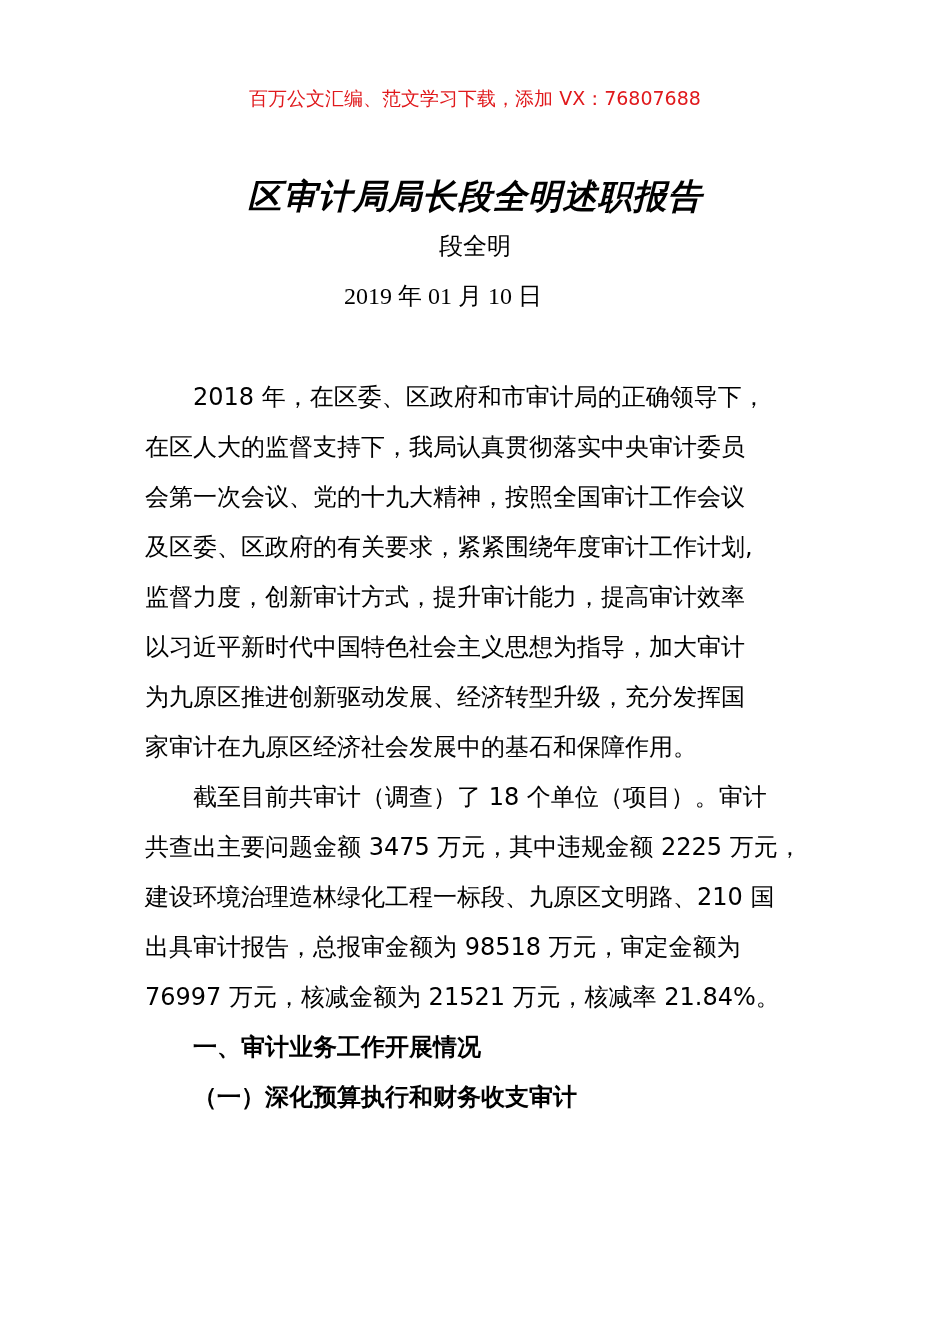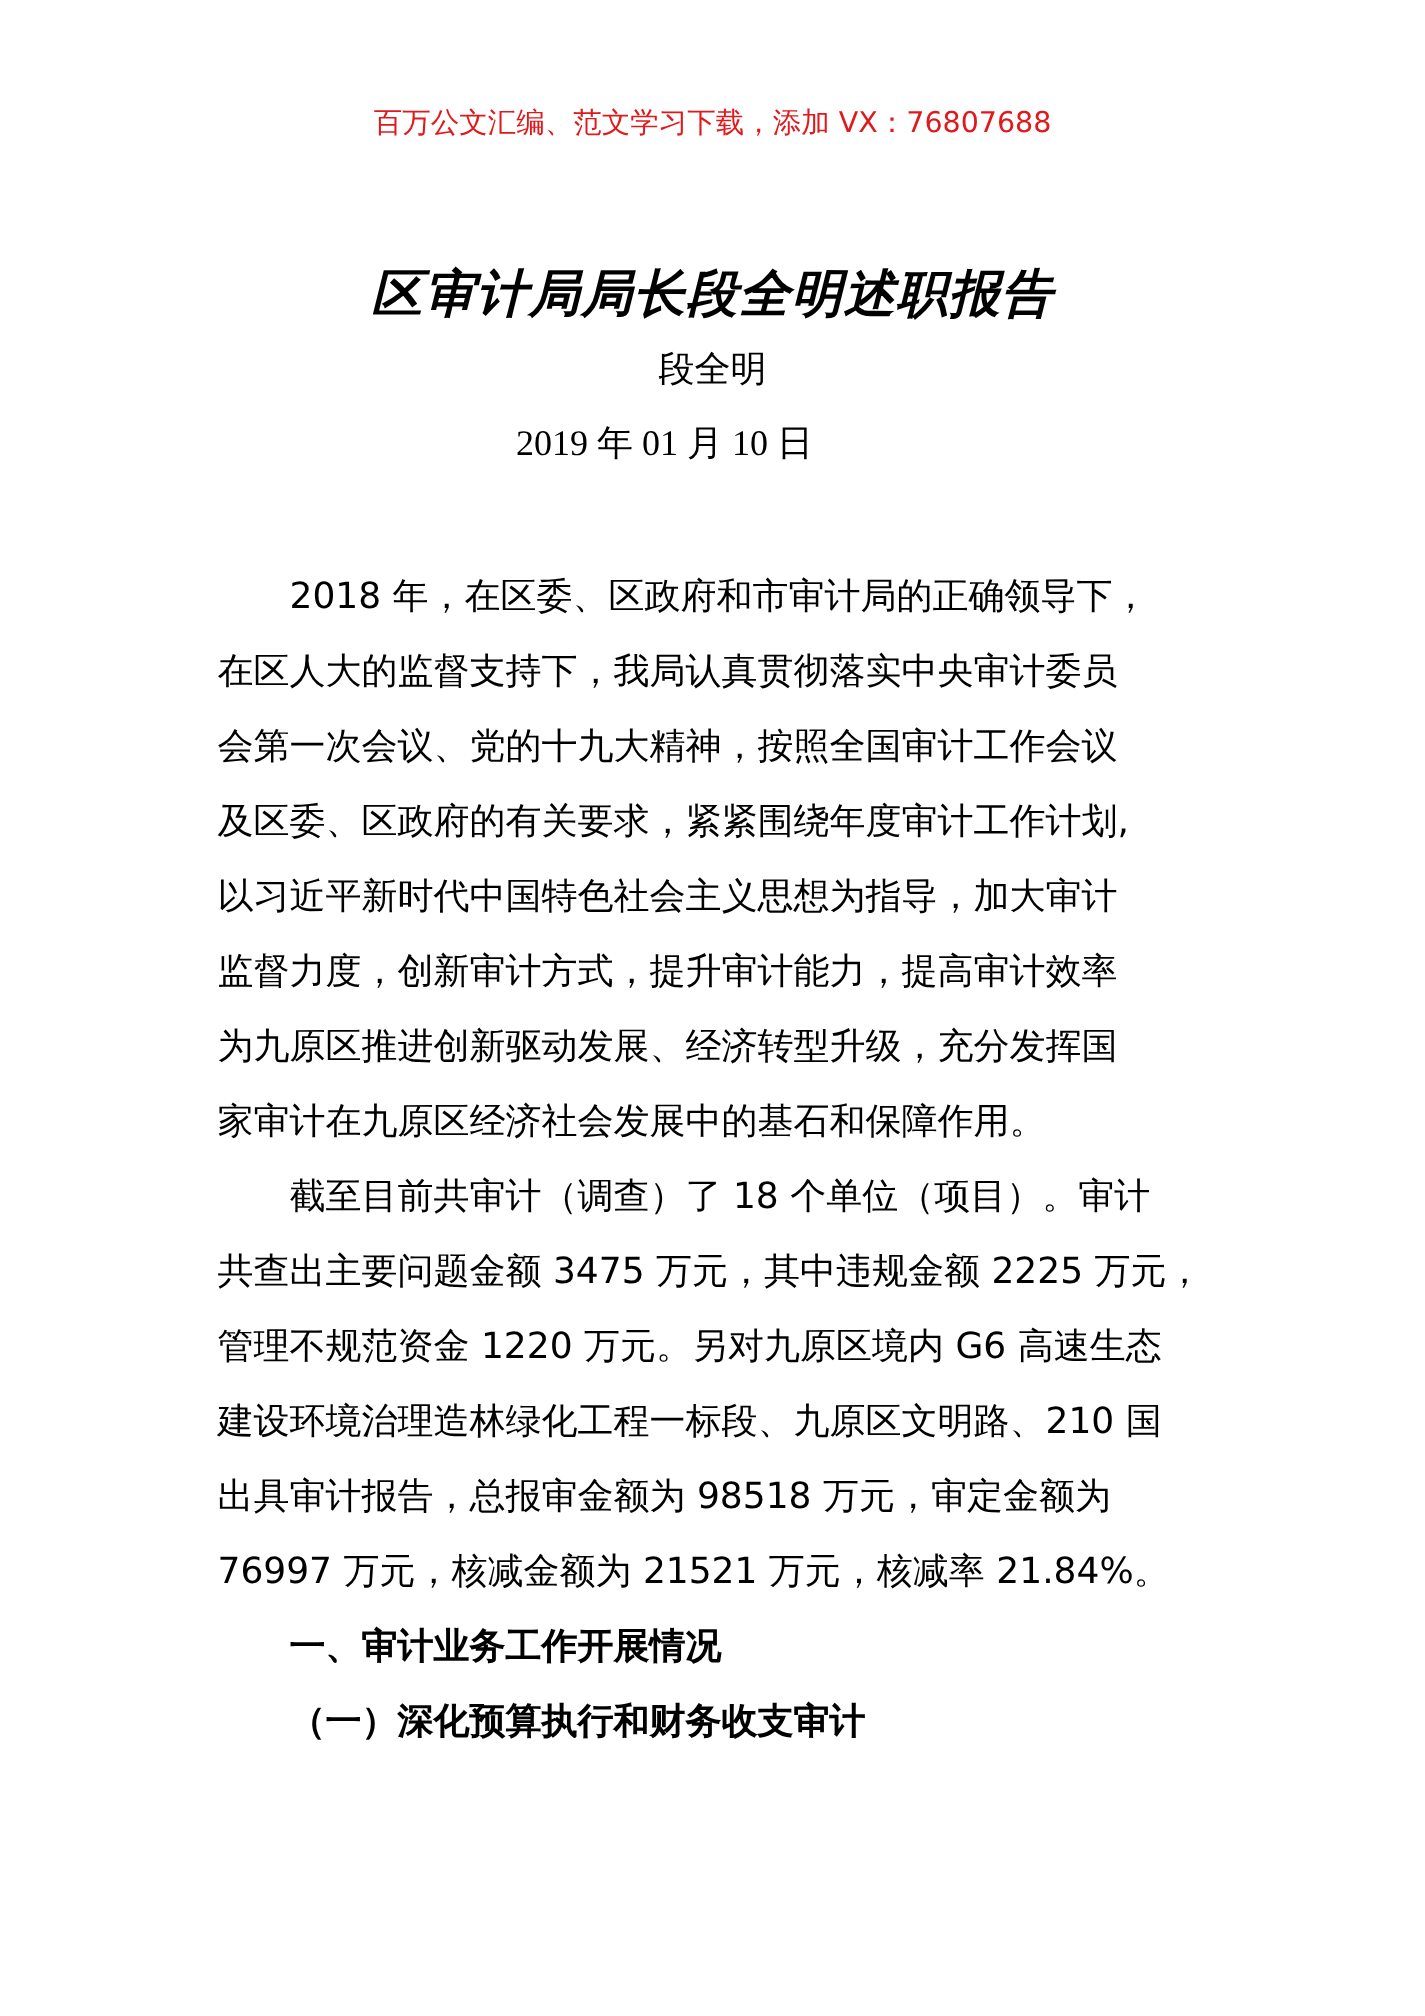--- a/index.html
+++ b/index.html
@@ -16,21 +16,21 @@
     }
     .page {
       position: absolute;
       left: 0; top: 0;
       width: 950px;
       height: 1344px;
     }
     .watermark {
       position: absolute;
       left: 0; width: 950px;
-      top: 68px;
+      top: 84px;
       text-align: center;
       font-family: "DejaVu Sans", "Liberation Sans", sans-serif;
       font-size: 19px;
       color: #e0191c;
       letter-spacing: 0px;
       line-height: 28px;
     }
     .title {
       position: absolute;
       left: 0; width: 950px;
@@ -97,29 +97,28 @@
   <div class="title">区审计局局长段全明述职报告</div>
   <div class="author">段全明</div>
   <div class="date">2019 年 01 月 10 日</div>
 
   <div class="body">
     <div class="para">
       <span class="line first">2018 年，在区委、区政府和市审计局的正确领导下，</span>
       <span class="line">在区人大的监督支持下，我局认真贯彻落实中央审计委员</span>
       <span class="line">会第一次会议、党的十九大精神，按照全国审计工作会议</span>
       <span class="line">及区委、区政府的有关要求，紧紧围绕年度审计工作计划,</span>
+      <span class="line">监督力度，创新审计方式，提升审计能力，提高审计效率</span>
       <span class="line">以习近平新时代中国特色社会主义思想为指导，加大审计</span>
-      <span class="line">监督力度，创新审计方式，提升审计能力，提高审计效率</span>
       <span class="line">为九原区推进创新驱动发展、经济转型升级，充分发挥国</span>
       <span class="line">家审计在九原区经济社会发展中的基石和保障作用。</span>
     </div>
     <div class="para">
       <span class="line first">截至目前共审计（调查）了 18 个单位（项目）。审计</span>
       <span class="line">共查出主要问题金额 3475 万元，其中违规金额 2225 万元，</span>
-      <span class="line">管理不规范资金 1220 万元。另对九原区境内 G6 高速生态</span>
       <span class="line">建设环境治理造林绿化工程一标段、九原区文明路、210 国</span>
       <span class="line">出具审计报告，总报审金额为 98518 万元，审定金额为</span>
       <span class="line">76997 万元，核减金额为 21521 万元，核减率 21.84%。</span>
     </div>
     <p class="h1">一、审计业务工作开展情况</p>
     <p class="h2">（一）深化预算执行和财务收支审计</p>
   </div>
 </div>
 
 </body></html>

